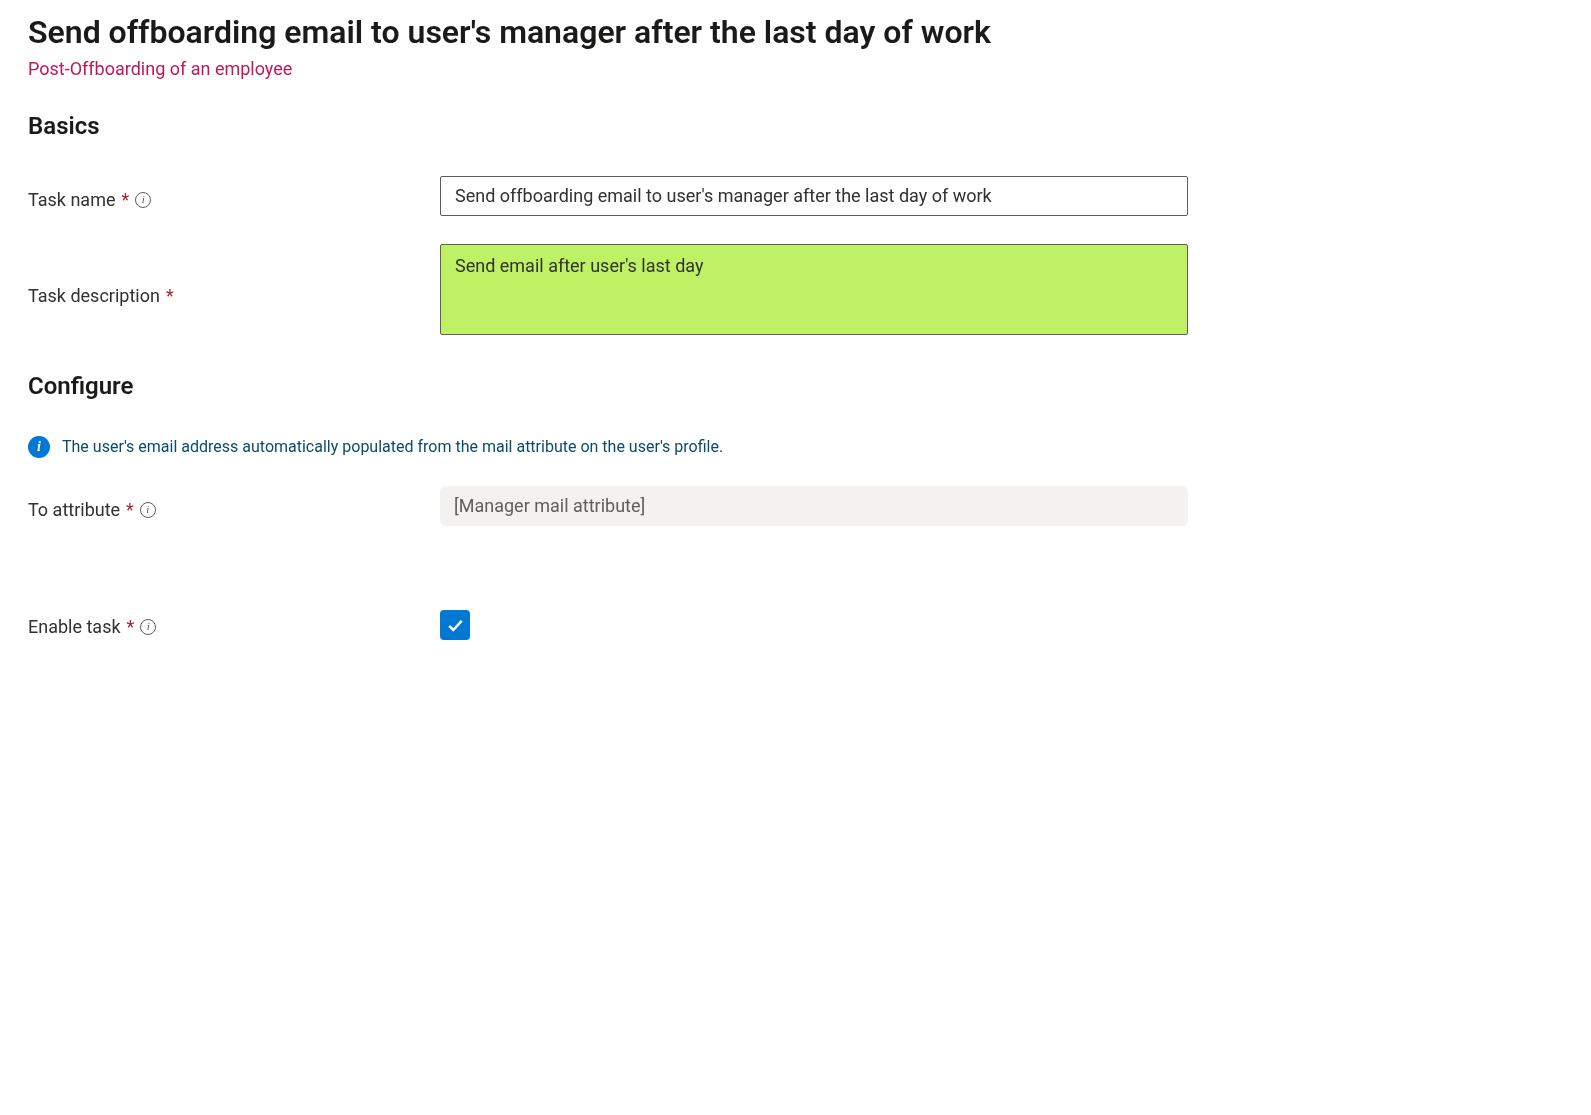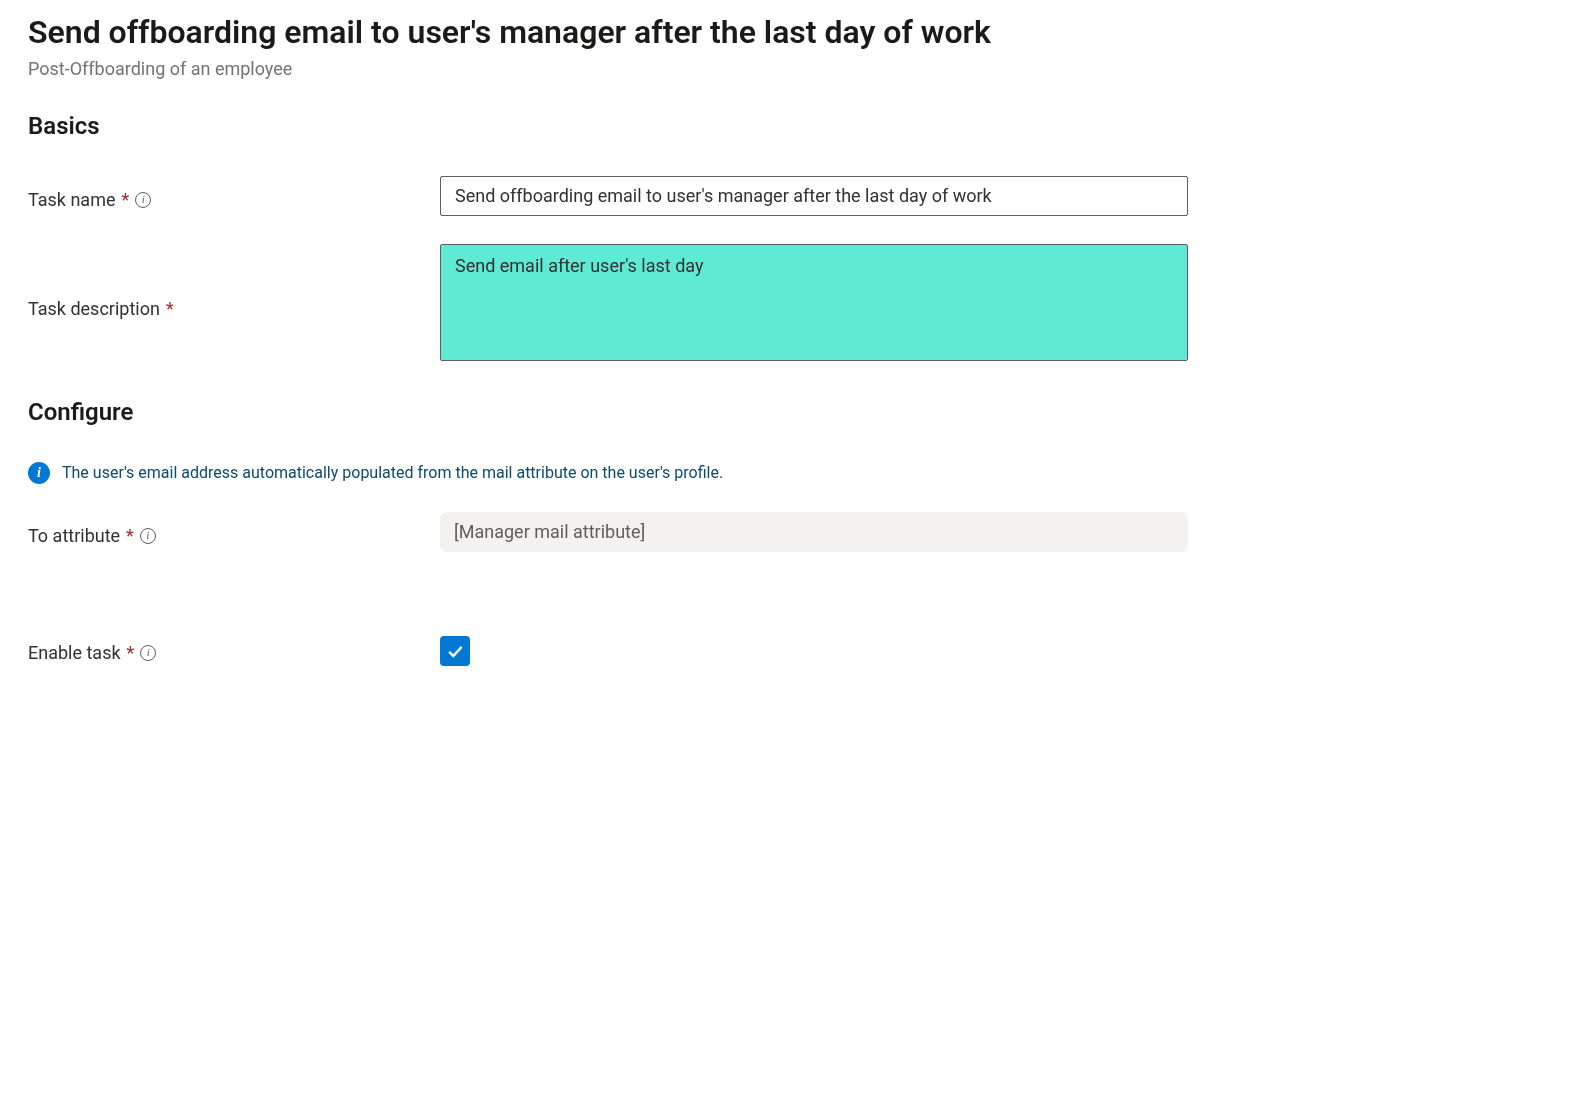--- a/index.html
+++ b/index.html
@@ -14,21 +14,21 @@
       padding: 12px 28px;
     }
     .page-title {
       font-size: 32px;
       font-weight: 600;
       color: #1b1a19;
       line-height: 1.3;
     }
     .page-subtitle {
       font-size: 18px;
-      color: #737373;
+      color: #be185d;
       margin-top: 4px;
     }
     .section-title {
       font-size: 24px;
       font-weight: 600;
       color: #1b1a19;
       margin-top: 33px;
       margin-bottom: 36px;
     }
     .form-row {
@@ -75,28 +75,28 @@
       border: 1px solid #605e5c;
       border-radius: 2px;
       padding: 0 14px;
       font-size: 18px;
       font-family: inherit;
       color: #323130;
       background: #ffffff;
     }
     textarea.textarea-input {
       width: 100%;
-      height: 117px;
+      height: 91px;
       border: 1px solid #605e5c;
       border-radius: 2px;
       padding: 10px 14px;
       font-size: 18px;
       font-family: inherit;
       color: #323130;
-      background: #5eead4;
+      background: #bef264;
       resize: none;
     }
     .info-banner {
       display: flex;
       align-items: center;
       gap: 12px;
       margin-top: 20px;
       margin-bottom: 28px;
     }
     .info-banner-icon {

